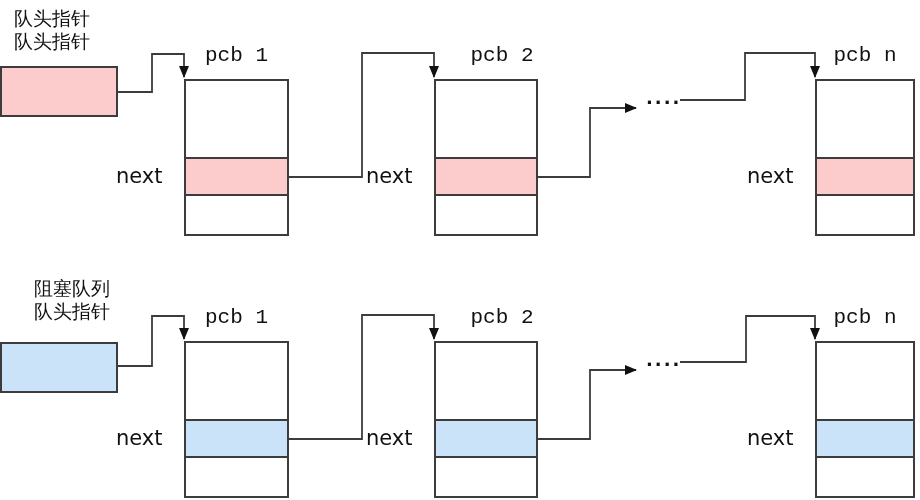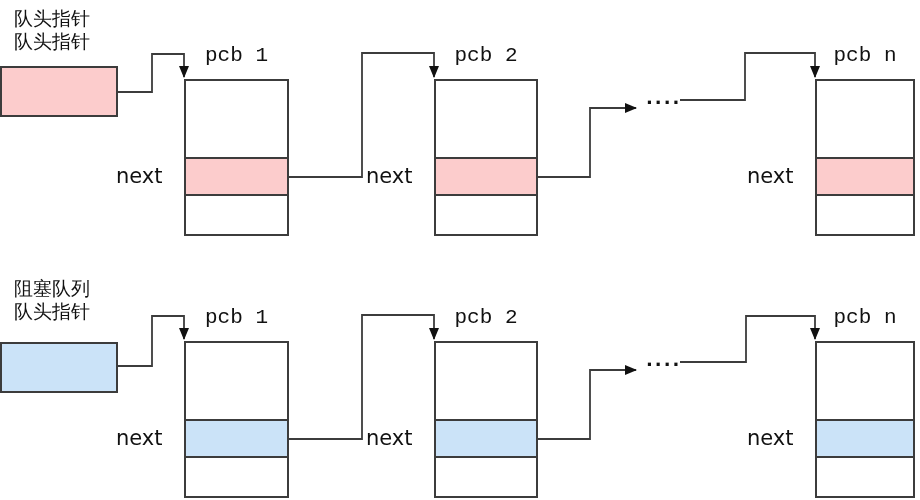--- a/index.html
+++ b/index.html
@@ -3,40 +3,40 @@
 <meta charset="utf-8">
 <style>
   html,body{margin:0;padding:0;background:#fff;}
   .canvas{
     position:relative;width:920px;height:500px;background:#ffffff;
     font-family:"DejaVu Sans","Liberation Sans",sans-serif;color:#111;overflow:hidden;
   }
   svg.connectors{position:absolute;left:0;top:0;width:920px;height:500px;}
 
   .queue-title{position:absolute;left:14px;font-size:19px;line-height:23px;white-space:nowrap;}
-  .t0{top:7px;}  .t1{top:277px;}
+  .t0{top:7px;}  .t1{top:277px;margin-left:20px;}
 
   .head-box{position:absolute;left:0;width:118px;border:2px solid #3c3c3c;box-sizing:border-box;}
   .h0{top:66px;height:51px;}  .h1{top:342px;height:51px;}
 
   .pcb{position:absolute;border:2px solid #3c3c3c;background:#fff;box-sizing:border-box;
        display:flex;flex-direction:column;}
   .pcb .cell-top{height:76px;}
   .pcb .cell-band{height:39px;border-top:2px solid #3c3c3c;border-bottom:2px solid #3c3c3c;box-sizing:border-box;}
   .pcb .cell-bot{flex:1;}
   .q0n0{left:184px;top:79px;width:105px;height:157px;}
   .q0n1{left:434px;top:79px;width:104px;height:157px;}
   .q0n2{left:815px;top:79px;width:100px;height:157px;}
   .q1n0{left:184px;top:341px;width:105px;height:157px;}
   .q1n1{left:434px;top:341px;width:104px;height:157px;}
   .q1n2{left:815px;top:341px;width:100px;height:157px;}
 
   .pcb-label{position:absolute;font-size:21px;line-height:25px;text-align:center;white-space:nowrap;font-family:Liberation Mono, monospace;}
   .pl-r0{top:43px;}  .pl-r1{top:305px;}
-  .pl-c0{left:184px;width:105px;}  .pl-c1{left:434px;width:104px;}  .pl-c2{left:815px;width:100px;text-align:center;}
+  .pl-c0{left:184px;width:105px;}  .pl-c1{left:450px;width:104px;}  .pl-c2{left:815px;width:100px;text-align:center;}
 
   .next-label{position:absolute;width:60px;text-align:left;font-size:21px;line-height:25px;}
   .nl-r0{top:164px;}  .nl-r1{top:426px;}
   .nl-c0{left:116px;} .nl-c1{left:366px;} .nl-c2{left:747px;}
 
   .dots{position:absolute;font-size:18px;font-weight:bold;letter-spacing:2px;line-height:20px;}
   .d0{left:646px;top:88px;}  .d1{left:646px;top:350px;}
 </style>
 </head>
 <body>

